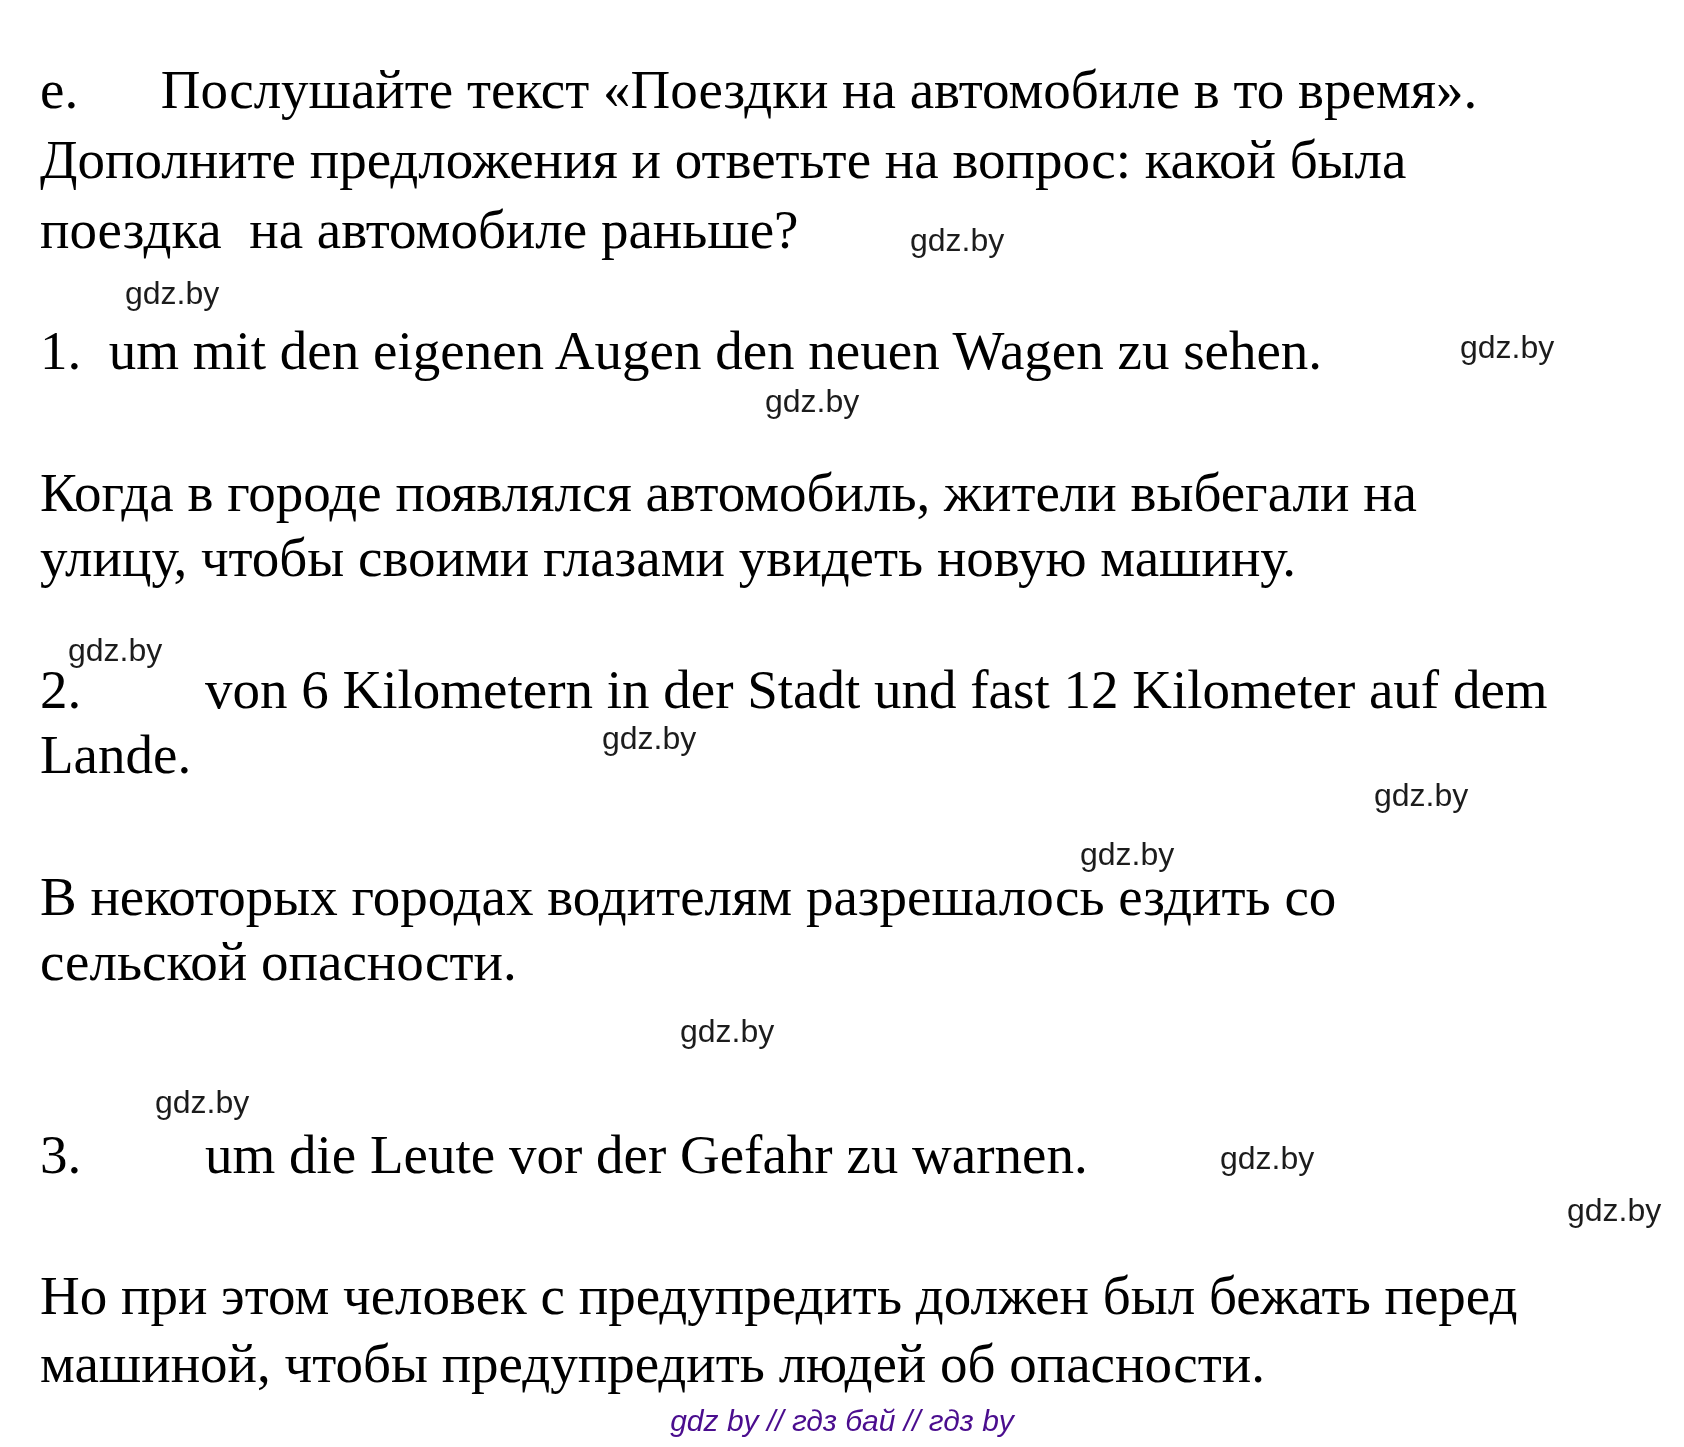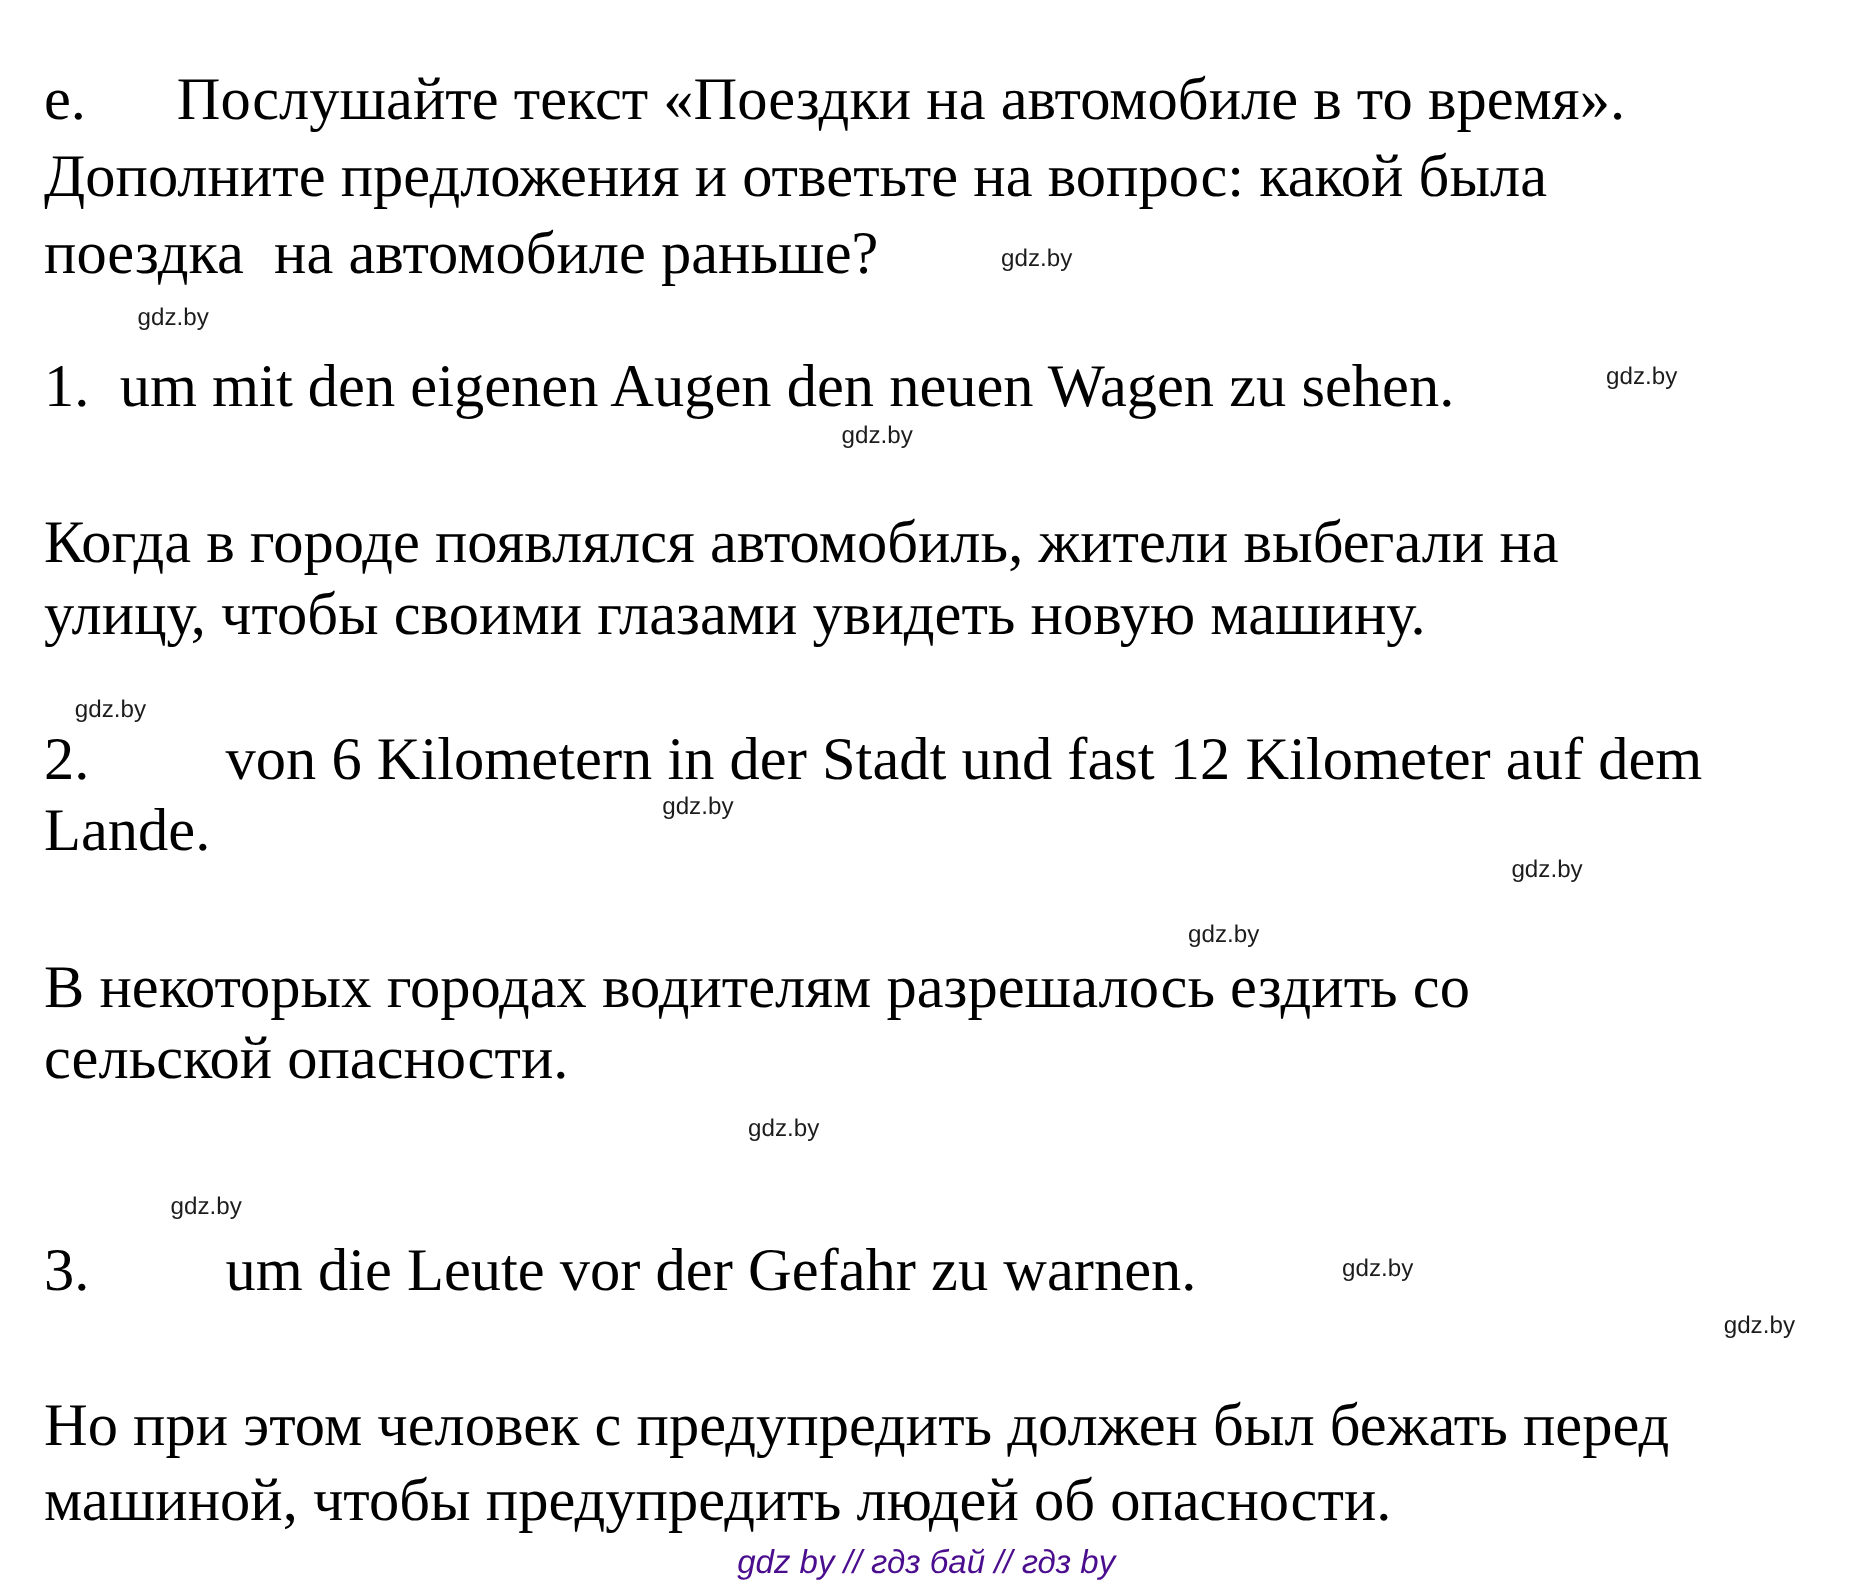--- a/index.html
+++ b/index.html
@@ -33,21 +33,21 @@
     left: 40px;
     width: 1655px;
     color: var(--text-black);
     font-family: "Liberation Serif", serif;
     font-size: 55px;
   }
   .para .line { white-space: pre; }
   .wm {
     position: absolute;
     font-family: "Liberation Sans", sans-serif;
-    font-size: 22px;
+    font-size: 32px;
     color: var(--watermark-gray);
     white-space: pre;
   }
   .footer {
     position: absolute;
     top: 1404px;
     left: 0;
     width: 100%;
     text-align: center;
     font-family: "Liberation Sans", sans-serif;

